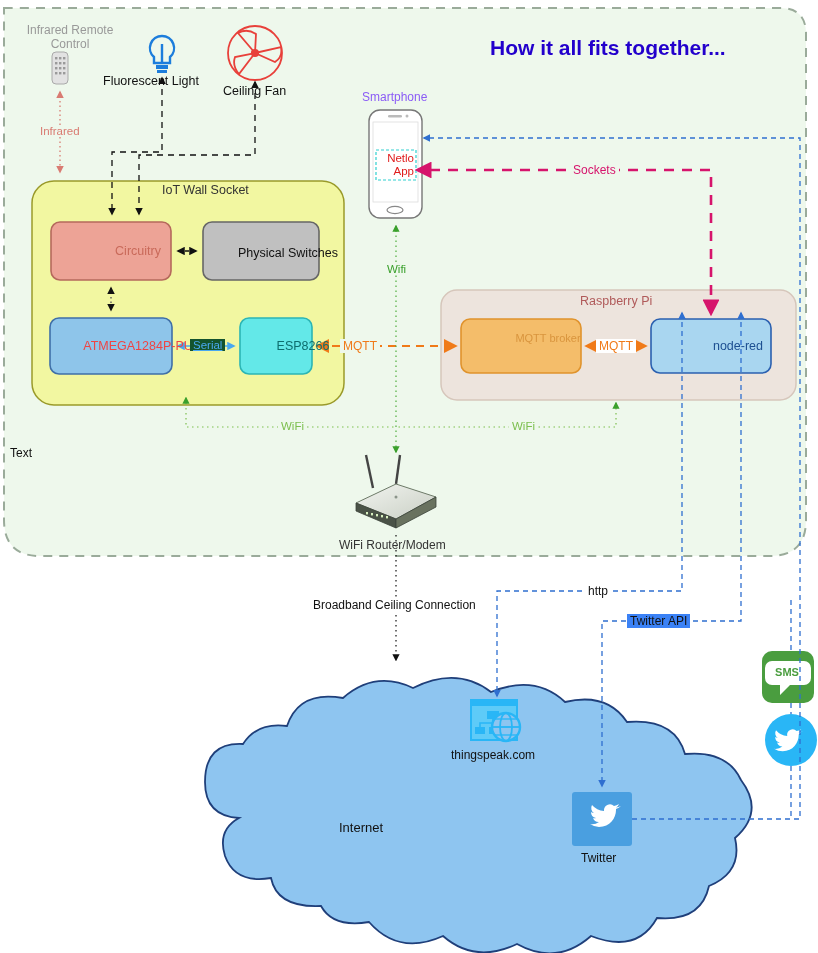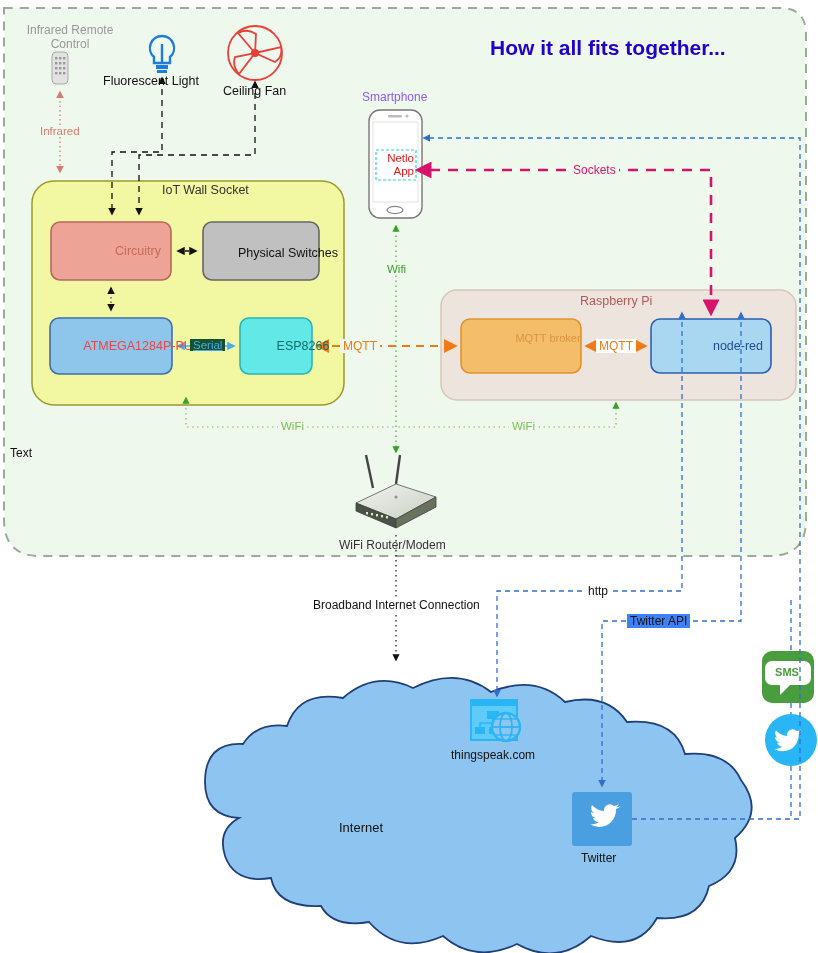--- a/index.html
+++ b/index.html
@@ -248,17 +248,17 @@
   <div class="lbl" style="left:278px;top:420px;font-size:11.5px;color:#7cbf4e;background:#eef8ec;padding:0 3px;">WiFi</div>
 
   <div class="lbl" style="left:509px;top:420px;font-size:11.5px;color:#7cbf4e;background:#eef8ec;padding:0 3px;">WiFi</div>
 
   <div class="lbl" style="left:570px;top:163px;font-size:12px;color:#d6146c;background:#eef8ec;padding:0 3px;">Sockets</div>
 
   <div class="lbl" style="left:585px;top:584px;font-size:12px;color:#111111;background:#ffffff;padding:0 3px;">http</div>
 
   <div class="lbl" style="left:627px;top:614px;font-size:12px;color:#111111;background:#3b82f6;padding:0 3px;">Twitter API</div>
 
-  <div class="lbl" style="left:310px;top:598px;font-size:12px;color:#111111;background:#ffffff;padding:0 3px;">Broadband Internet Connection</div>
+  <div class="lbl" style="left:310px;top:598px;font-size:12px;color:#111111;background:#ffffff;padding:0 3px;">Broadband Ceiling Connection</div>
 
   <div class="lbl" style="left:10px;top:434px;font-size:12px;color:#111111;margin-top:12px;">Text</div>
 
 </div>
 
 </body></html>

